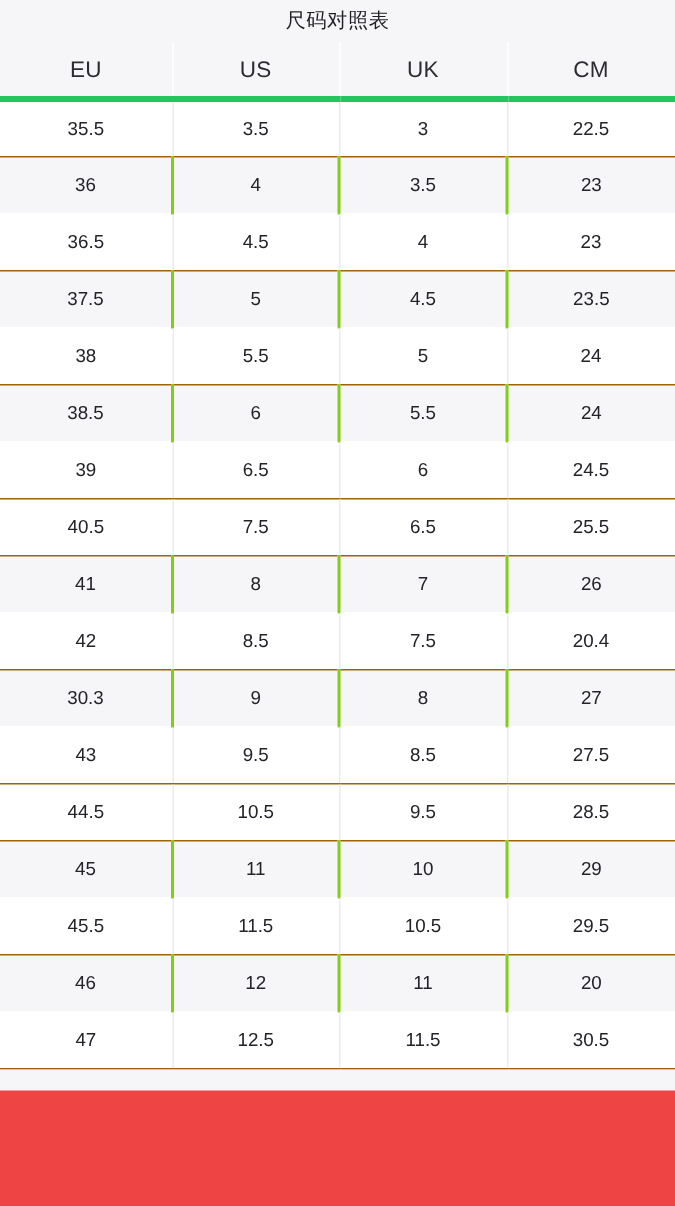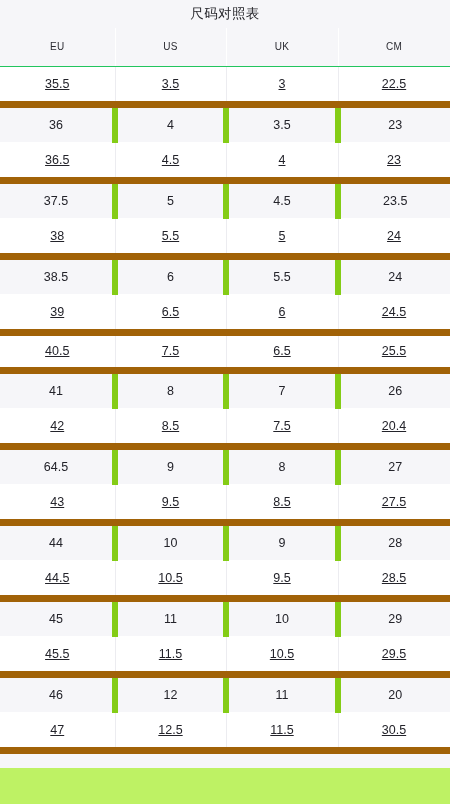--- a/index.html
+++ b/index.html
@@ -11,21 +11,21 @@
     height: 804px;
     background: #ffffff;
     font-family: "Liberation Sans", "DejaVu Sans", sans-serif;
     -webkit-font-smoothing: antialiased;
     overflow: hidden;
   }
   .page {
     width: 450px;
     height: 804px;
     position: relative;
-    background: #bef264;
+    background: #ef4444;
     box-sizing: border-box;
   }
   .title-bar {
     height: 28px;
     background: #f6f6f9;
     display: flex;
     align-items: center;
     justify-content: center;
   }
   .title-bar .title-text {
@@ -53,42 +53,41 @@
     vertical-align: middle;
     font-size: 12.5px;
     font-weight: normal;
     color: #23232a;
     box-sizing: border-box;
   }
   table.size-table thead tr {
     background: #f6f6f9;
   }
   table.size-table thead th {
-    font-size: 10px;
+    font-size: 15px;
     color: #2b2b32;
     border-right: 1px solid #ffffff;
-    border-bottom: 1px solid #22c55e;
+    border-bottom: 4px solid #22c55e;
     letter-spacing: 0.2px;
   }
   table.size-table thead th:last-child {
     border-right: 1px solid #ffffff;
   }
   table.size-table tbody tr.row-odd {
     background: #ffffff;
   }
   table.size-table tbody tr.row-even {
     background: #f6f6f9;
   }
   table.size-table tbody tr.row-odd td {
     border-right: 1px solid #ececf0;
-    border-bottom: 7px solid #a16207;
-    text-decoration: underline;
+    border-bottom: 1px solid #a16207;
   }
   table.size-table tbody tr.row-even td {
-    border-right: 6px solid #84cc16;
+    border-right: 2px solid #84cc16;
     border-bottom: 1px solid #ffffff;
   }
   table.size-table tbody tr.row-odd td:last-child,
   table.size-table tbody tr.row-even td:last-child {
     border-right: 1px solid #ececf0;
   }
   table.size-table tbody tr.row-even td:last-child {
     border-right: 1px solid #ffffff;
   }
   .footer-strip {
@@ -176,37 +175,31 @@
           <td>7</td>
           <td>26</td>
         </tr>
         <tr class="row-odd">
           <td>42</td>
           <td>8.5</td>
           <td>7.5</td>
           <td>20.4</td>
         </tr>
         <tr class="row-even">
-          <td>64.5</td>
+          <td>30.3</td>
           <td>9</td>
           <td>8</td>
           <td>27</td>
         </tr>
         <tr class="row-odd">
           <td>43</td>
           <td>9.5</td>
           <td>8.5</td>
           <td>27.5</td>
         </tr>
-        <tr class="row-even">
-          <td>44</td>
-          <td>10</td>
-          <td>9</td>
-          <td>28</td>
-        </tr>
         <tr class="row-odd">
           <td>44.5</td>
           <td>10.5</td>
           <td>9.5</td>
           <td>28.5</td>
         </tr>
         <tr class="row-even">
           <td>45</td>
           <td>11</td>
           <td>10</td>

